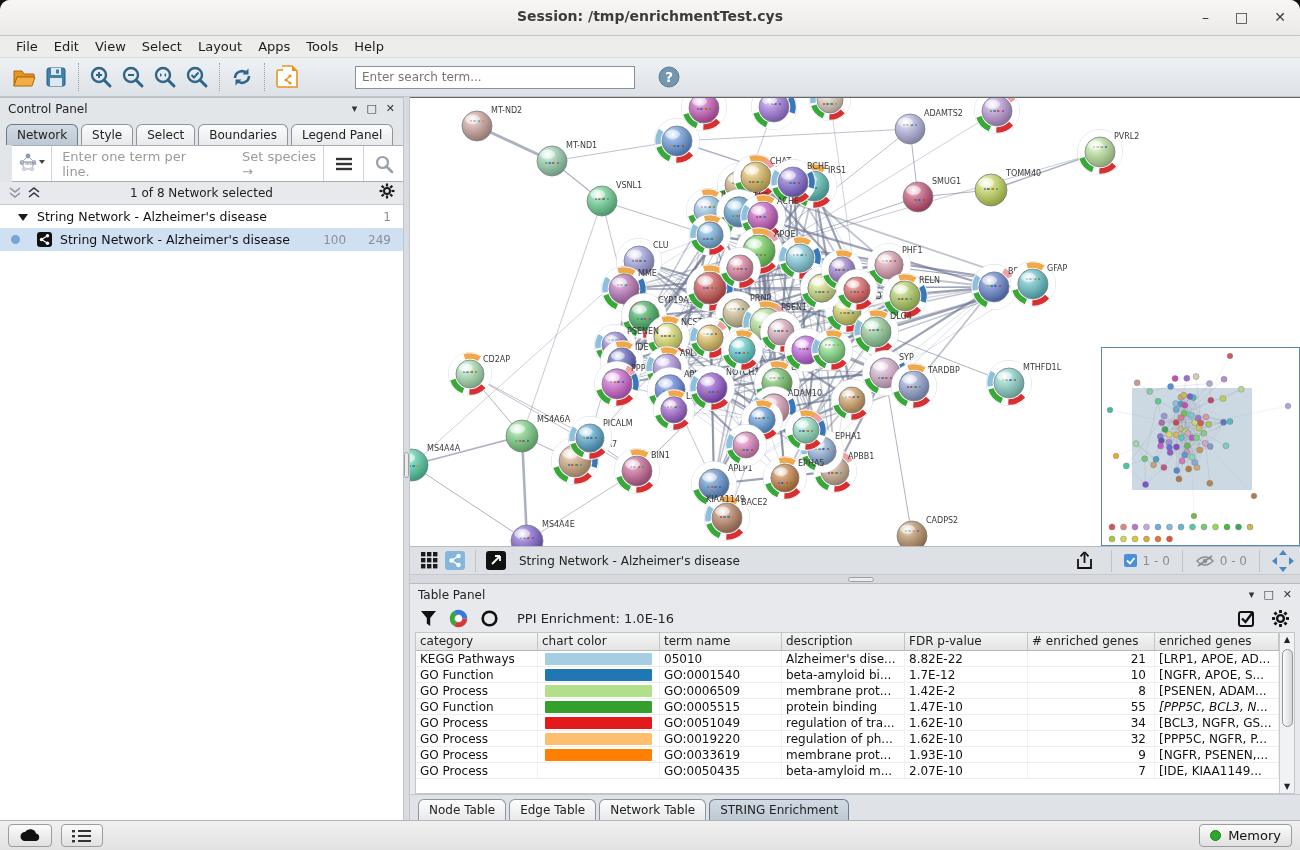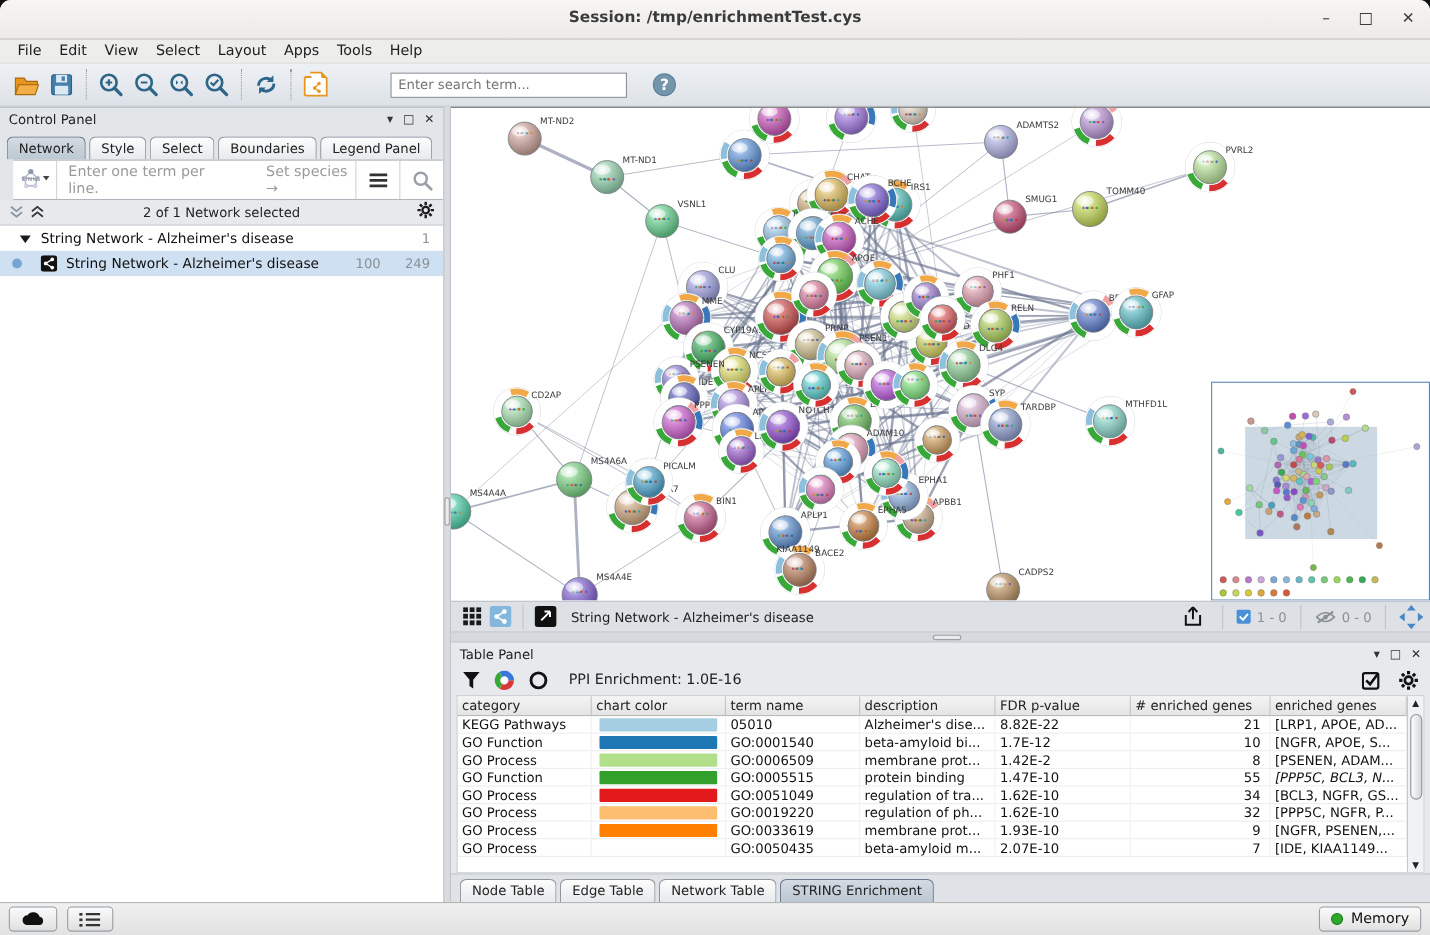--- a/index.html
+++ b/index.html
@@ -10,21 +10,21 @@
   .titlebar .title{position:absolute;left:0;right:0;top:8px;text-align:center;font-size:14px;font-weight:bold;color:#3b3b3b;}
   .winbtns{position:absolute;right:14px;top:7px;display:flex;gap:26px;color:#3c3c3c;font-size:14px;}
   .winbtns span{cursor:default;line-height:20px;}
   
   .menubar{height:22px;background:#ededec;border-bottom:1px solid #dcdcda;display:flex;align-items:center;padding-left:8px;}
   .menubar span{font-size:13px;color:#1d1d1d;padding:0 8px;line-height:22px;}
   
   .toolbar{height:39px;background:linear-gradient(#eef1f4,#dde2e8);border-bottom:1px solid #bfc5cc;display:flex;align-items:center;padding-left:8px;}
   .tbtn{width:32px;height:32px;display:flex;align-items:center;justify-content:center;}
   .tsep{width:1px;height:28px;border-left:1px dotted #9aa0a6;margin:0 6px;}
-  .searchbox{width:215px;height:23px;border:1px solid #8a9097;background:#fff;font-size:12px;color:#0f766e;padding:2px 6px;margin-left:52px;}
+  .searchbox{width:280px;height:23px;border:1px solid #8a9097;background:#fff;font-size:12px;color:#0f766e;padding:2px 6px;margin-left:52px;}
   .helpbtn{margin-left:18px;}
   
   .main{position:absolute;top:97px;left:0;right:0;bottom:30px;display:flex;}
   .cp{width:403px;background:#e3e6e9;display:flex;flex-direction:column;border-top:1px solid #b9bec4;}
   .cp-head,.tp-head{height:21px;display:flex;align-items:center;padding:0 8px;font-size:12px;color:#222;}
   .panel-ctl{margin-left:auto;display:flex;gap:9px;color:#333;font-size:11px;align-items:center;}
   .cp-tabs,.tp-tabs{height:26px;padding-left:6px;display:flex;align-items:flex-end;}
   .tab{font-size:12px;color:#222;padding:3px 10px 3px;border:1px solid #8e959c;border-bottom:none;border-radius:6px 6px 0 0;background:linear-gradient(#fdfdfd,#e7e9ec);margin-right:3px;white-space:nowrap;}
   .tab.sel{background:linear-gradient(#d3dbe3,#bcc8d3);border-color:#6b7b8b;}
   .stringbar{height:37px;background:#fff;border:1px solid #a8adb4;border-left:none;border-right:none;display:flex;align-items:center;margin-left:12px;}
@@ -230,21 +230,21 @@
             </span>
         </span>
       </div>
       <div class="selbar">
         <svg width="15" height="14">
             <path d="M2,2l5,4 5-4M2,7l5,4 5-4" fill="none" stroke="#8a93a0" stroke-width="1.6"></path>
           </svg>
         <svg width="15" height="14" style="margin-left:4px">
             <path d="M2,11l5-4 5,4M2,6l5-4 5,4" fill="none" stroke="#30363d" stroke-width="1.6"></path>
           </svg>
-        <span class="txt">2 of 1 Network selected</span>
+        <span class="txt">1 of 8 Network selected</span>
         <span style="margin-left:auto;z-index:1"><svg width="16" height="16">
               <circle cx="8" cy="8" r="3" fill="none" stroke="#1a1a1a" stroke-width="2"></circle>
               <g stroke="#1a1a1a" stroke-width="2.2">
                 <line x1="8" y1="0.5" x2="8" y2="3.5"></line>
                 <line x1="8" y1="12.5" x2="8" y2="15.5"></line>
                 <line x1="0.5" y1="8" x2="3.5" y2="8"></line>
                 <line x1="12.5" y1="8" x2="15.5" y2="8"></line>
                 <line x1="2.7" y1="2.7" x2="4.8" y2="4.8"></line>
                 <line x1="11.2" y1="11.2" x2="13.3" y2="13.3"></line>
                 <line x1="2.7" y1="13.3" x2="4.8" y2="11.2"></line>

